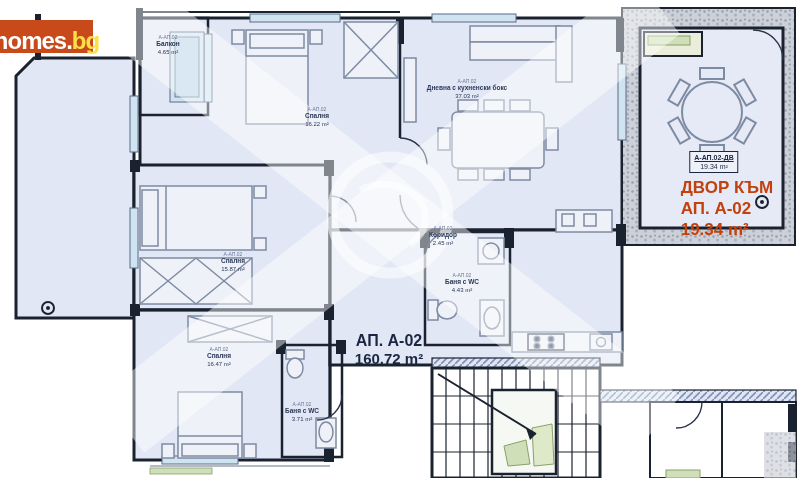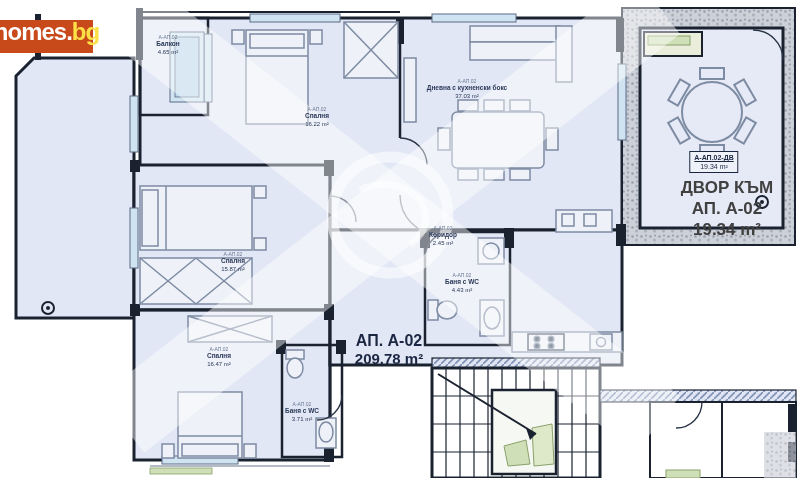--- a/index.html
+++ b/index.html
@@ -4,21 +4,21 @@
 <style>
   html,body{margin:0;padding:0;background:#ffffff;}
   #stage{
     position:relative;width:800px;height:478px;overflow:hidden;
     background:#ffffff;font-family:"Liberation Sans","DejaVu Sans",sans-serif;
   }
   svg{position:absolute;left:0;top:0;}
   
   #logo{
     position:absolute;left:0;top:20px;width:93px;height:33px;
-    background:#c8491a;display:flex;align-items:flex-start;justify-content:center;
+    background:#c8491a;display:flex;align-items:flex-end;justify-content:center;
     z-index:30;cursor:pointer;
   }
   #logo .lg-main{color:#ffffff;font-weight:bold;font-size:24px;letter-spacing:-1px;line-height:1;}
   #logo .lg-suffix{color:#fde047;font-weight:bold;font-size:24px;letter-spacing:-1px;line-height:1;}
   
   .rl{
     position:absolute;transform:translate(-50%,-50%);text-align:center;
     z-index:20;color:#2a3858;white-space:nowrap;pointer-events:none;
   }
   .rl .rl-code{font-size:5px;color:#6a7a95;line-height:6px;}
@@ -34,21 +34,21 @@
   
   #yard-tag{
     position:absolute;left:714px;top:162px;transform:translate(-50%,-50%);
     border:1px solid #1b2742;background:#eef1f8;padding:1px 4px;
     text-align:center;z-index:21;color:#1b2742;white-space:nowrap;
   }
   #yard-tag .yt-code{font-size:7px;font-weight:bold;text-decoration:underline;line-height:9px;}
   #yard-tag .yt-area{font-size:7px;line-height:9px;}
   #yard-label{
     position:absolute;left:727px;top:208px;transform:translate(-50%,-50%);
-    text-align:center;z-index:21;color:#404040;white-space:nowrap;
+    text-align:left;z-index:21;color:#c2410c;white-space:nowrap;
   }
   #yard-label div{font-size:17px;font-weight:bold;line-height:21px;}
 </style>
 </head>
 <body>
 
 <div id="stage">
 
   <svg width="800" height="478" viewBox="0 0 800 478">
     <defs>
@@ -314,21 +314,21 @@
     <div class="rl-area">3.71 m²</div>
   </div>
   <div class="rl" style="left:443px;top:236px">
     <div class="rl-code">А-АП.02</div>
     <div class="rl-name">Коридор</div>
     <div class="rl-area">2.45 m²</div>
   </div>
 
   <div id="apt-label">
     <div class="al-title">АП. А-02</div>
-    <div class="al-area">209.78 m²</div>
+    <div class="al-area">160.72 m²</div>
   </div>
 
   <div id="yard-tag">
     <div class="yt-code">А-АП.02-ДВ</div>
     <div class="yt-area">19.34 m²</div>
   </div>
   <div id="yard-label">
     <div>ДВОР КЪМ</div>
     <div>АП. А-02</div>
     <div>19.34 m²</div>

